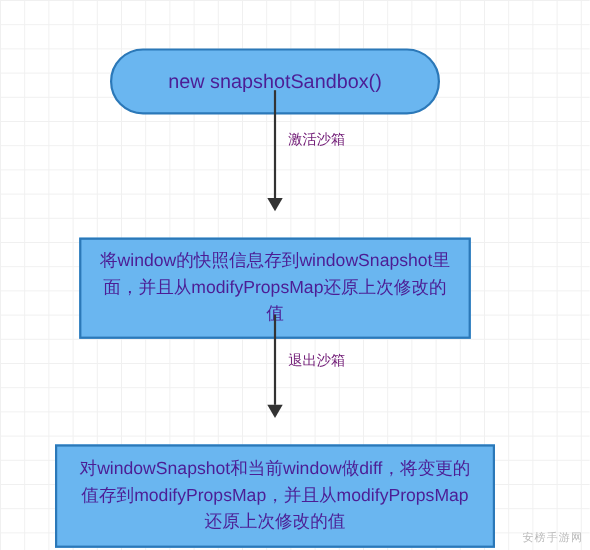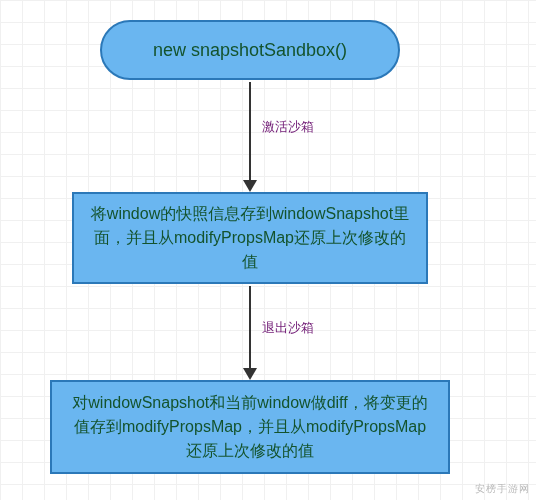--- a/index.html
+++ b/index.html
@@ -10,27 +10,28 @@
       linear-gradient(to right, #f0f0f0 1px, transparent 1px) 0 0 / 22px 22px,
       linear-gradient(to bottom, #f0f0f0 1px, transparent 1px) 0 0 / 22px 22px,
       #ffffff;
     position: relative;
     overflow: hidden;
   }
   .node {
     position: absolute;
     background: #6ab6f0;
     border: 2px solid #2b78b8;
-    color: #14532d;
+    color: #4c1d95;
     display: flex;
     align-items: center;
     justify-content: center;
     text-align: center;
     line-height: 1.5;
     font-size: 16px;
+    margin-top: 24px;
   }
   .start {
     left: 100px; top: 20px;
     width: 300px; height: 60px;
     border-radius: 32px;
     font-size: 18px;
   }
   .step1 {
     left: 72px; top: 192px;
     width: 356px; height: 92px;

